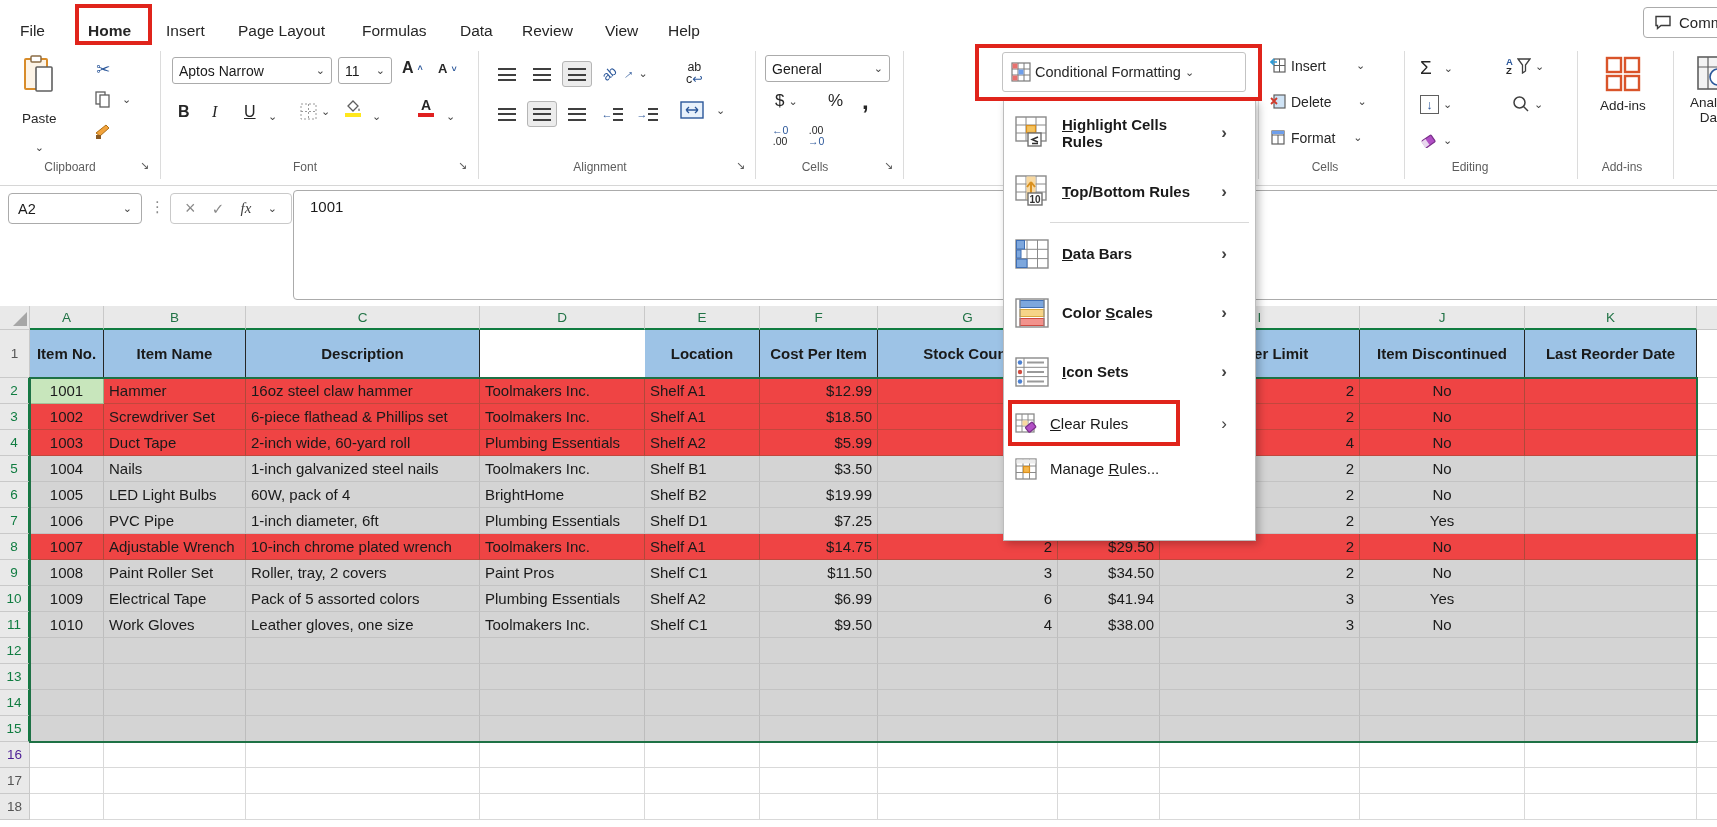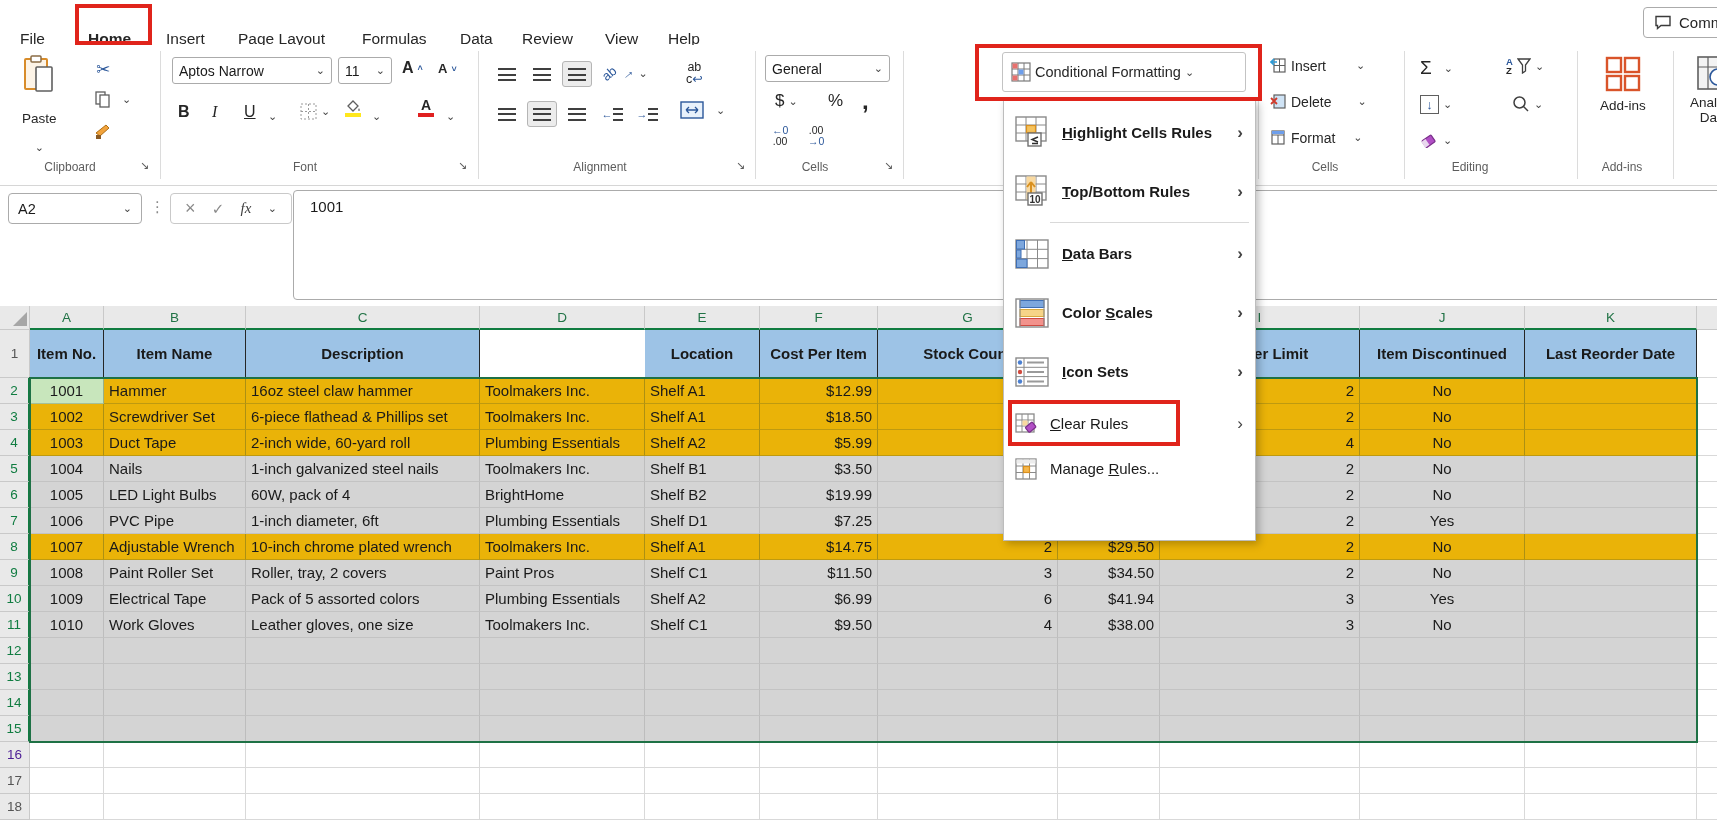--- a/index.html
+++ b/index.html
@@ -3,21 +3,21 @@
 <meta charset="utf-8">
 <style>
   * { margin:0; padding:0; box-sizing:border-box; }
   html,body { width:1717px; height:827px; overflow:hidden; background:#fff;
     font-family:"Liberation Sans","DejaVu Sans",sans-serif; color:#1a1a1a; }
   .abs { position:absolute; }
   #stage { position:relative; width:1717px; height:827px; background:#fff; }
 
   
   #tabbar { position:absolute; left:0; top:0; width:1717px; height:45px; background:#fff; }
-  .tab { position:absolute; top:16px; height:45px; display:flex; align-items:center;
+  .tab { position:absolute; top:8px; height:45px; display:flex; align-items:center;
     font-size:15.5px; color:#262626; cursor:pointer; }
   .tab.sel { font-weight:bold; }
   #home-underline { position:absolute; height:3px; background:#107C41; border-radius:2px; }
   #comments-btn { position:absolute; left:1643px; top:7px; width:130px; height:31px;
     border:1px solid #ababab; border-radius:4px; display:flex; align-items:center;
     gap:7px; padding:0 10px; font-size:15px; color:#262626; background:#fff; }
 
   
   #ribbon { position:absolute; left:0; top:45px; width:1717px; height:141px;
     background:#fff; border-bottom:1px solid #d6d6d6; }
@@ -58,35 +58,35 @@
     border-right:1px solid #c9c9c9; border-bottom:1px solid #c9c9c9; }
   .hcell.selcol { border-bottom:2px solid #107C41; }
   .rnum { position:absolute; background:#e9e9e9; color:#555; font-size:13.5px;
     display:flex; align-items:center; justify-content:center;
     border-right:1px solid #c9c9c9; border-bottom:1px solid #c9c9c9; }
   .rnum.selrow { color:#107C41; border-right:2px solid #107C41; }
   .cell { position:absolute; display:flex; align-items:center; padding:0 5px;
     white-space:nowrap; overflow:hidden; }
   .c-head { background:#9DC3E6; font-weight:bold; justify-content:center;
     border-right:1px solid #262626; border-bottom:1px solid #262626; }
-  .c-green { background:#eab308; border-right:1px solid rgba(60,80,40,.35);
+  .c-green { background:#ef4444; border-right:1px solid rgba(60,80,40,.35);
     border-bottom:1px solid rgba(60,80,40,.25); }
   .c-active { background:#C8E6BC; border-right:1px solid rgba(60,80,40,.35);
     border-bottom:1px solid rgba(60,80,40,.25); }
   .c-gray { background:#D4D4D4; border-right:1px solid #bdbdbd; border-bottom:1px solid #c3c3c3; }
   .c-white { background:#fff; border-right:1px solid #d9d9d9; border-bottom:1px solid #d9d9d9; }
   #sel-rect { position:absolute; border:2px solid #1E7145; pointer-events:none; }
   #corner-tri { position:absolute; width:0; height:0;
     border-left:14px solid transparent; border-bottom:14px solid #a6a6a6; }
 
   
   #cf-menu { position:absolute; left:1003px; top:100px; width:253px; height:441px;
     background:#fff; border:1px solid #bdbdbd; box-shadow:3px 3px 8px rgba(0,0,0,.25);
     z-index:40; display:flex; flex-direction:column; padding:2px 0; }
-  .mi { display:flex; align-items:center; gap:12px; padding:0 8px 0 10px; cursor:pointer; }
+  .mi { display:flex; align-items:center; gap:12px; padding:0 24px 0 10px; cursor:pointer; }
   .mi.lg { height:59px; font-weight:bold; font-size:15px; }
   .mi.sm { height:45px; font-size:15px; }
   .mi .lab { flex:1; }
   .mi .sub { color:#444; font-size:17px; padding-right:4px; }
   .msep { height:1px; background:#d9d9d9; margin:1px 6px 1px 46px; }
   .key { text-decoration:underline; }
 
   
   .redbox { position:absolute; border:4px solid #E0241B; z-index:60; pointer-events:none; }
 </style>

